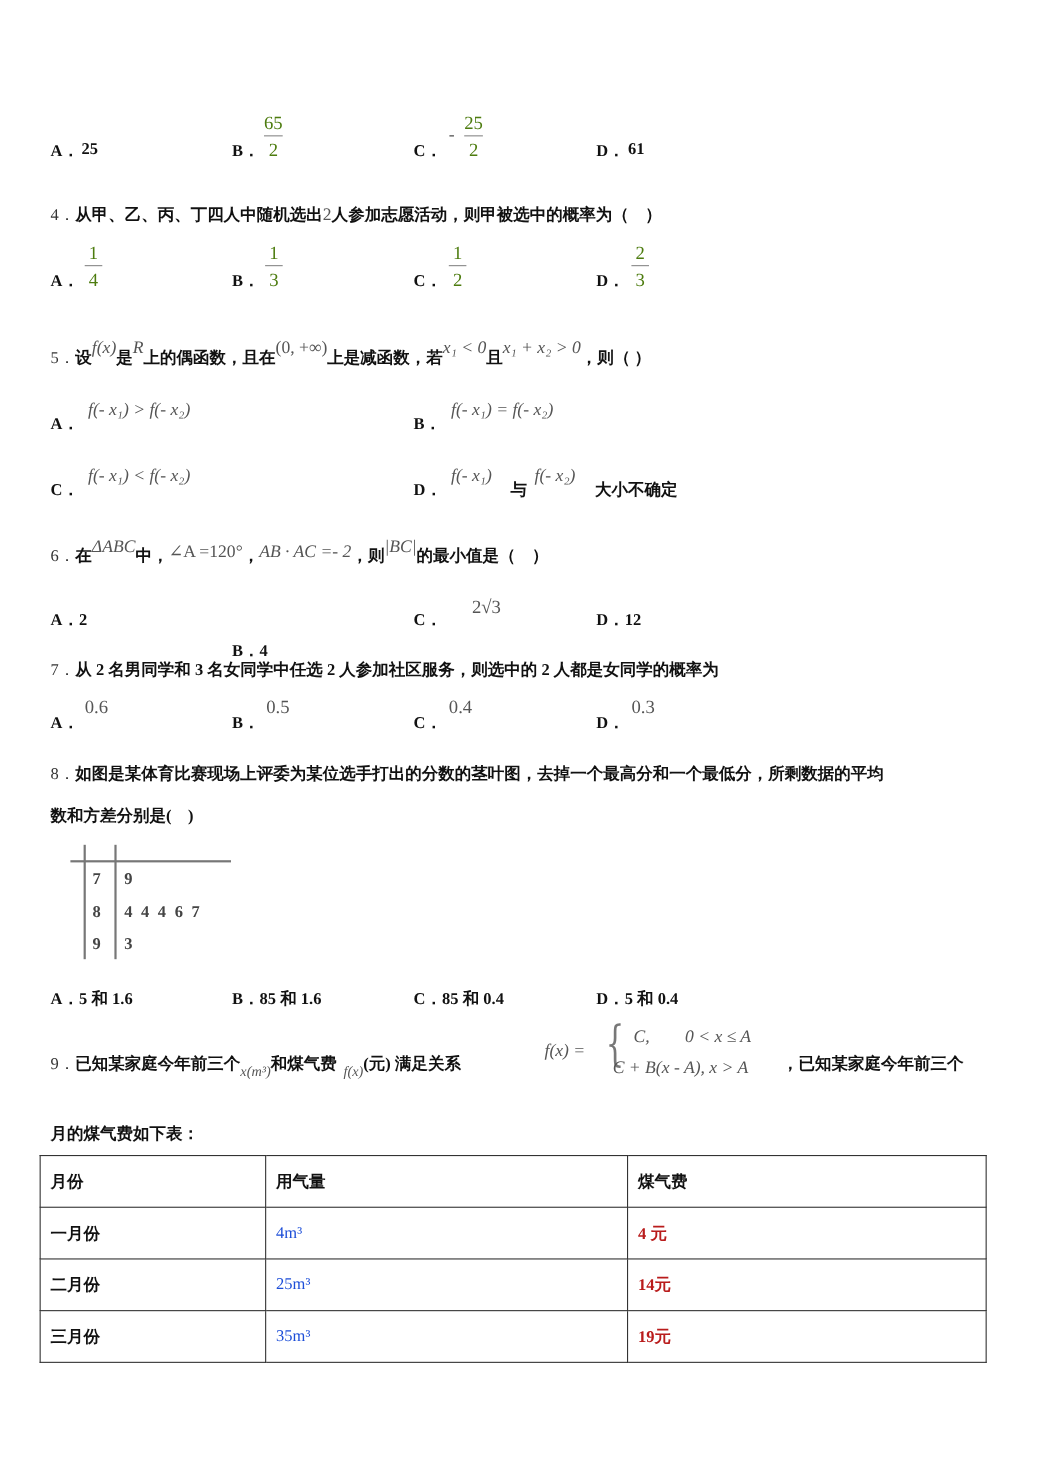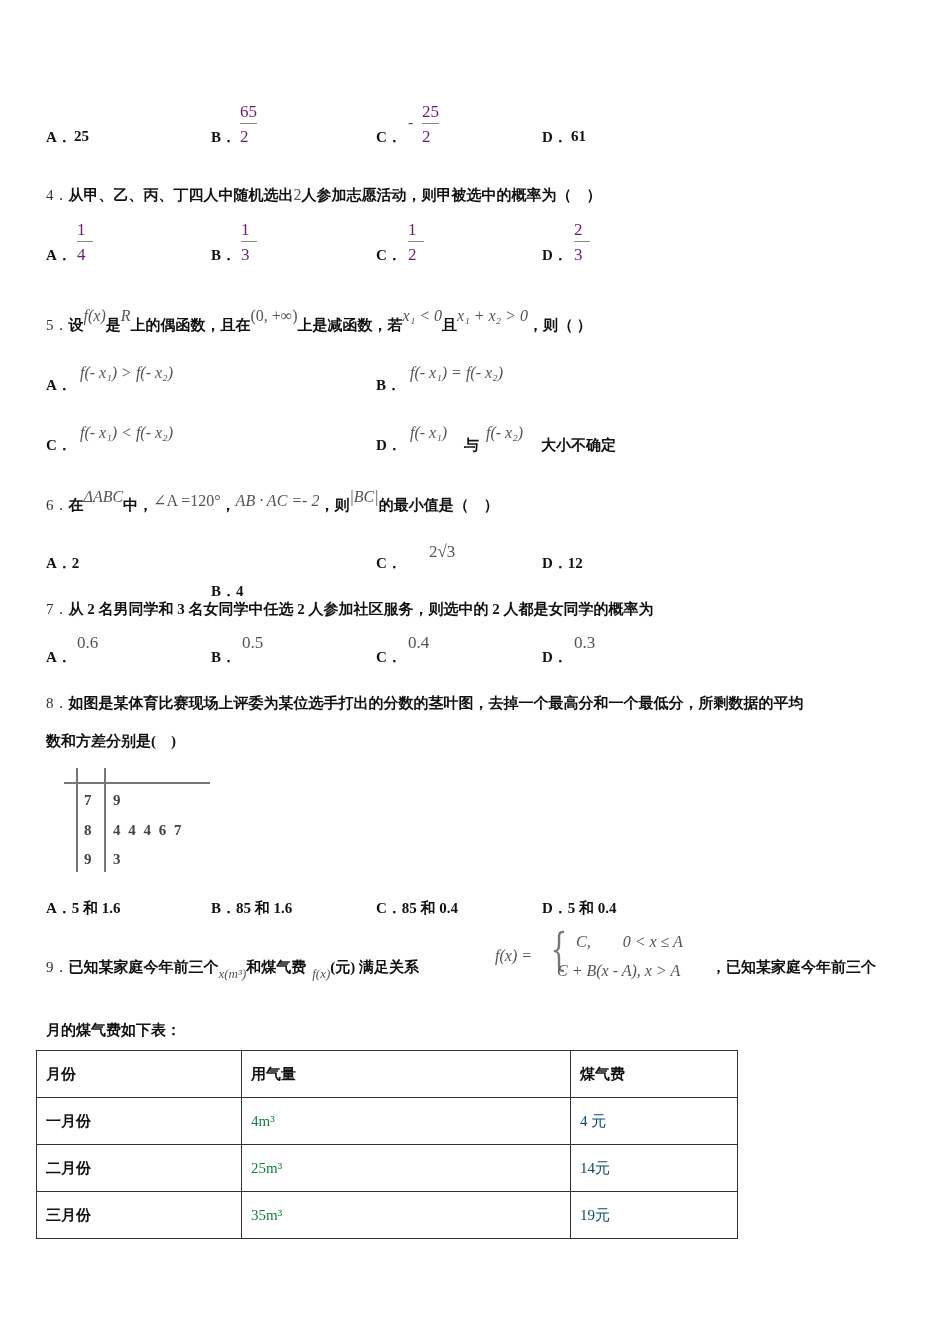--- a/index.html
+++ b/index.html
@@ -4,33 +4,33 @@
 <style>
   html, body { margin:0; padding:0; background:#ffffff; }
   body { width:950px; height:1344px; position:relative; overflow:hidden;
          font-family:"DejaVu Serif","Liberation Serif",serif; color:#111; }
   .abs { position:absolute; white-space:nowrap; }
   .q { font-size:15px; font-weight:bold; font-family:"Liberation Serif","DejaVu Serif",serif; }
   .qnum { font-weight:normal; color:#333; }
   .opt { font-size:15px; font-weight:bold; font-family:"Liberation Serif","DejaVu Serif",serif; }
   .math { font-family:"Liberation Serif","DejaVu Serif",serif; font-weight:normal; color:#555; font-style:italic; font-size:16px; }
   .mathn { font-family:"Liberation Serif","DejaVu Serif",serif; font-weight:normal; color:#555; font-size:16px; }
-  .frac { position:absolute; display:flex; flex-direction:column; align-items:flex-start;
-          font-family:"Liberation Serif","DejaVu Serif",serif; color:#701a75; font-size:17px; font-weight:normal; line-height:1; }
+  .frac { position:absolute; display:flex; flex-direction:column; align-items:center;
+          font-family:"Liberation Serif","DejaVu Serif",serif; color:#4d7c0f; font-size:17px; font-weight:normal; line-height:1; }
   .frac .bar { width:100%; min-width:16px; height:1px; background:#888; margin:3px 0 4px; }
   .stemleaf { position:absolute; left:64px; top:768px; width:146px; height:108px; }
   .sl-h { position:absolute; left:0; top:14px; width:146px; height:2px; background:#777; }
   .sl-v1 { position:absolute; left:12px; top:0; width:2px; height:104px; background:#777; }
   .sl-v2 { position:absolute; left:40px; top:0; width:2px; height:104px; background:#777; }
   .sl-t { position:absolute; font-family:"Liberation Serif","DejaVu Serif",serif; font-size:15px; font-weight:bold; color:#444; }
-  table.gas { position:absolute; left:36px; top:1050px; width:702px; border-collapse:collapse; }
+  table.gas { position:absolute; left:36px; top:1050px; width:861px; border-collapse:collapse; }
   table.gas td { border:1.5px solid #333; height:46px; padding:0 9px; font-size:15px; font-weight:bold;
                  font-family:"Liberation Serif","DejaVu Serif",serif; vertical-align:middle; }
-  table.gas td.val { font-weight:normal; color:#15803d; }
-  table.gas td.fee { font-weight:normal; color:#0c4a6e; }
+  table.gas td.val { font-weight:normal; color:#1d4ed8; }
+  table.gas td.fee { font-weight:bold; color:#b91c1c; }
   .brace { position:absolute; font-family:"DejaVu Serif",serif; font-weight:normal; color:#777; }
 </style>
 </head>
 <body>
 
 <div>
   <span class="abs opt" style="left:46px;top:128px;">A．</span>
   <span class="abs opt" style="left:74px;top:128px;">25</span>
 
   <span class="abs opt" style="left:211px;top:128px;">B．</span>

